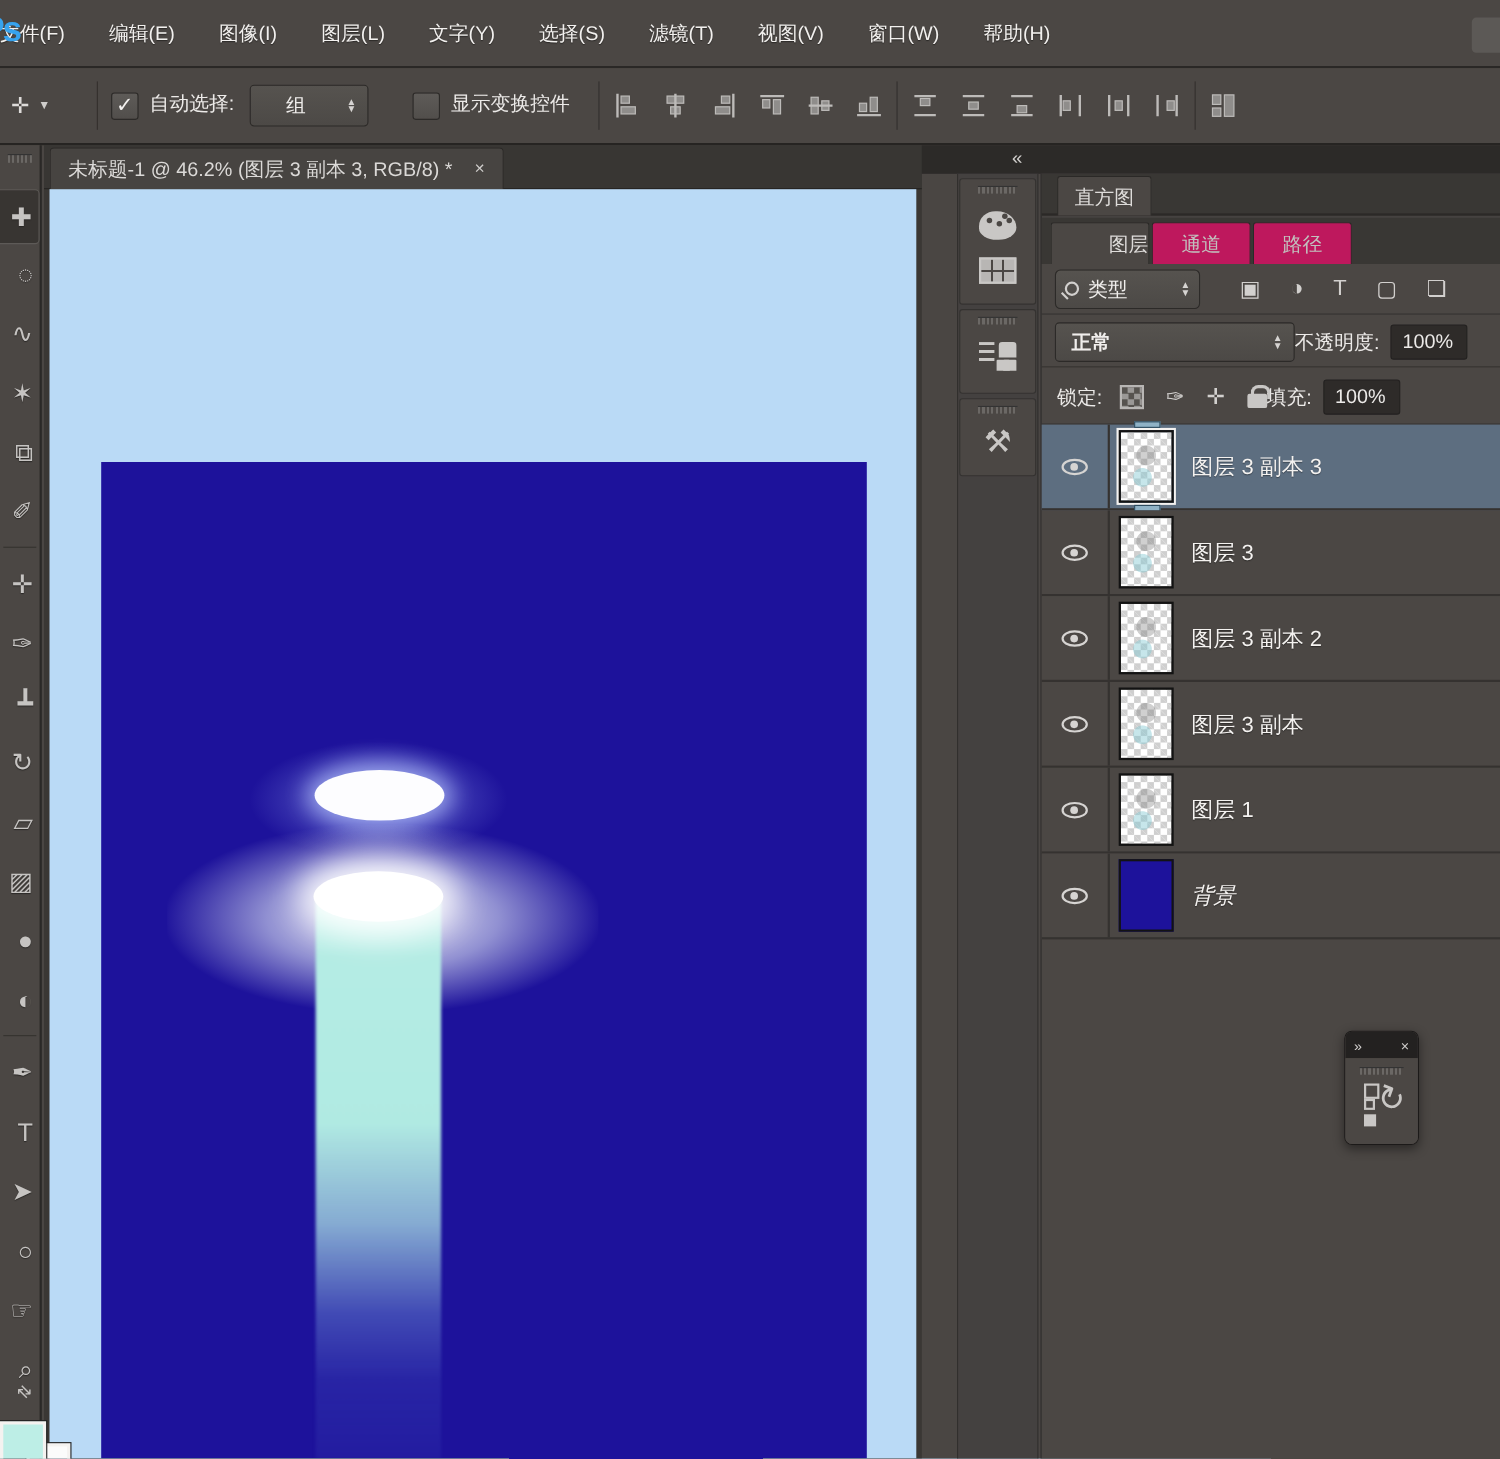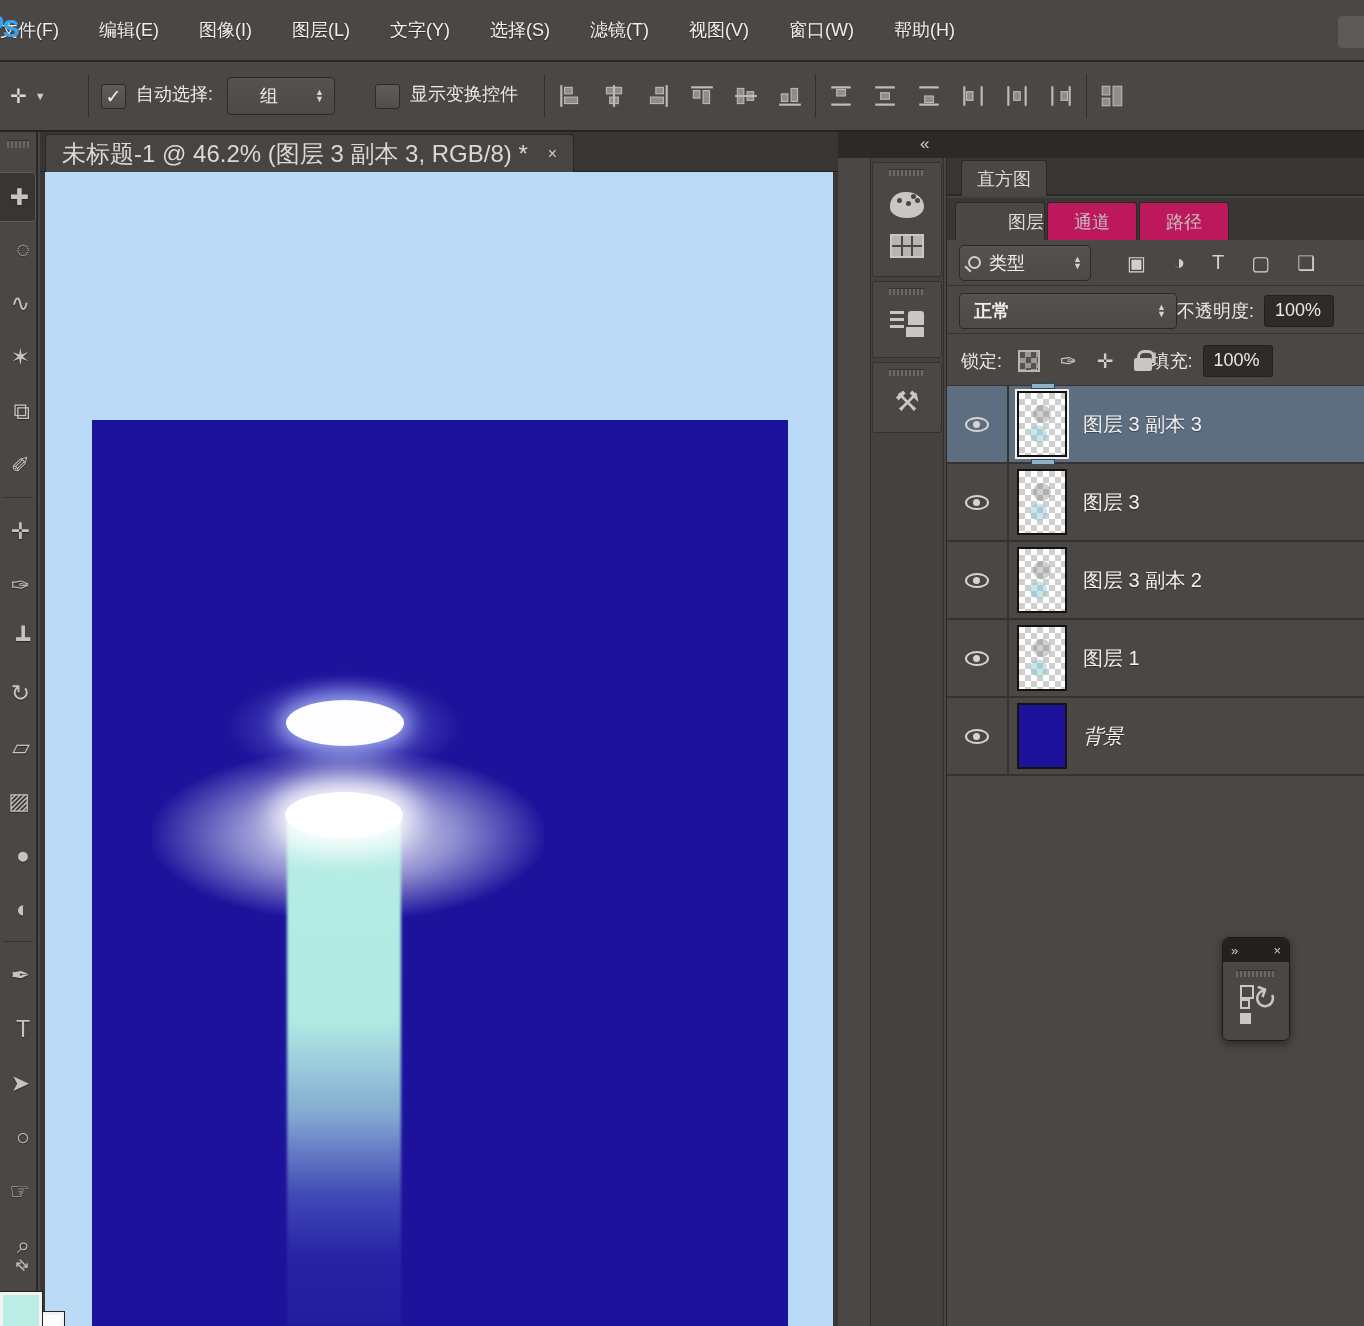--- a/index.html
+++ b/index.html
@@ -39,21 +39,21 @@
   .tool span { font-size:23px; color:#c6c4c2; text-shadow:0 1px 1px #2a2826; }
   .tool.sel { background:#38353২; background:#383532; border:1px solid #5d5a57; border-radius:4px; height:50px; }
   .swap-glyph { position:absolute; left:16px; top:1256px; font-size:15px; color:#c6c4c2; transform:rotate(45deg); }
   .swatch-fg { position:absolute; left:0px; top:1292px; width:42px; height:42px; background:#bdeee6; border:3px solid #f4f2f0; outline:1px solid #222; z-index:3; }
   .swatch-bg { position:absolute; left:24px; top:1312px; width:40px; height:40px; background:#fbfbfb; border:3px solid #f4f2f0; outline:1px solid #222; z-index:2; }
 
   
   .docarea { position:absolute; left:40px; top:132px; width:798px; height:1194px; background:#3a3734; }
   .tabbar { position:absolute; left:0; top:0; width:798px; height:40px; background:#383633; border-bottom:1px solid #262422; }
   .doctab { position:absolute; left:5px; top:2px; height:38px; background:#474441; border:1px solid #292725; border-bottom:none; border-radius:4px 4px 0 0; display:flex; align-items:center; padding:0 16px; }
-  .doctab .ttl { font-size:24px; color:#dbd9d7; white-space:nowrap; }
+  .doctab .ttl { font-size:18px; color:#dbd9d7; white-space:nowrap; }
   .doctab .cls { font-size:16px; color:#cfcdcb; margin-left:20px; }
   .canvas { position:absolute; left:5px; top:40px; width:788px; height:1154px; background:#badaf6; overflow:hidden; }
   .artwork { position:absolute; left:47px; top:248px; width:696px; height:906px; background:#1d129b; overflow:hidden; }
   .halo-upper { position:absolute; left:130px; top:252px; width:244px; height:110px; background:radial-gradient(ellipse at center, rgba(170,190,255,0.55) 0%, rgba(170,190,255,0) 68%); }
   .ellipse-upper { position:absolute; left:194px; top:280px; width:118px; height:46px; background:#fdfdff; border-radius:50%; box-shadow:0 0 20px 8px rgba(185,200,255,0.7); }
   .glow-wide { position:absolute; left:60px; top:330px; width:392px; height:170px; background:radial-gradient(ellipse at center, rgba(255,255,255,0.95) 0%, rgba(240,248,255,0.55) 38%, rgba(255,255,255,0) 72%); }
   .beam { position:absolute; left:195px; top:398px; width:114px; height:508px; filter:blur(1.5px);
           background:linear-gradient(180deg,#daf8f3 0%, #b4ece4 10%, #b0eae2 40%, rgba(168,222,228,0.75) 58%, rgba(120,160,220,0.40) 74%, rgba(75,95,195,0.24) 86%, rgba(62,75,185,0.18) 100%); }
   .ellipse-cyl { position:absolute; left:193px; top:372px; width:118px; height:46px; background:#ffffff; border-radius:50%; box-shadow:0 0 28px 14px rgba(255,255,255,0.9); }
 
@@ -455,20 +455,29 @@
           </div>
         <span class="lname">图层 3 副本 2</span>
       </div>
       <div class="lrow">
         <div class="eyecell">
             <span class="eye"></span>
           </div>
         <div class="thumbwrap">
             <div class="thumb art"></div>
           </div>
+        <span class="lname">图层 3 副本</span>
+      </div>
+      <div class="lrow">
+        <div class="eyecell">
+            <span class="eye"></span>
+          </div>
+        <div class="thumbwrap">
+            <div class="thumb art"></div>
+          </div>
         <span class="lname">图层 1</span>
       </div>
       <div class="lrow">
         <div class="eyecell">
             <span class="eye"></span>
           </div>
         <div class="thumbwrap">
             <div class="thumb bgfill"></div>
           </div>
         <span class="lname it">背景</span>

